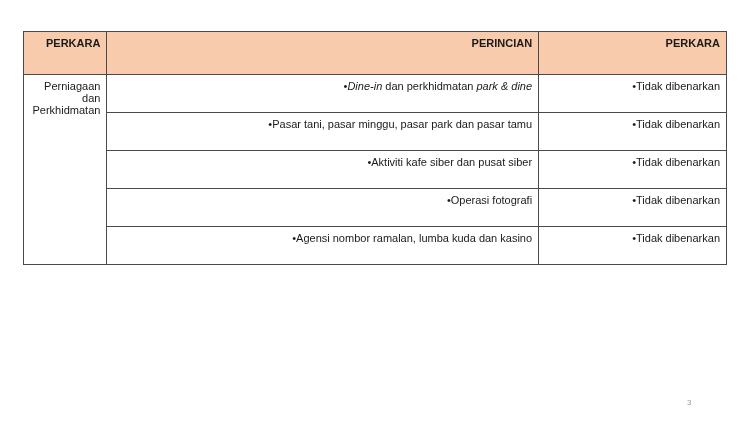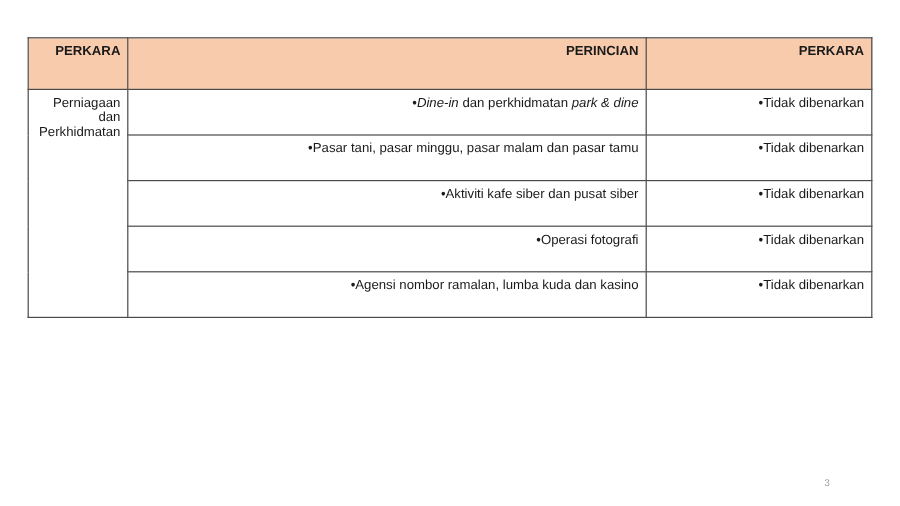--- a/index.html
+++ b/index.html
@@ -31,21 +31,21 @@
     <th>PERKARA</th>
     <th>PERINCIAN</th>
     <th>PERKARA</th>
   </tr>
   <tr>
     <td rowspan="5">Perniagaan dan Perkhidmatan</td>
     <td><span class="bullet">•</span><i>Dine-in</i><span style="white-space:pre"> dan perkhidmatan </span><i>park &amp; dine</i></td>
     <td><span class="bullet">•</span><span>Tidak dibenarkan</span></td>
   </tr>
   <tr>
-    <td><span class="bullet">•</span><span>Pasar tani, pasar minggu, pasar malam dan pasar tamu</span></td>
+    <td><span class="bullet">•</span><span>Pasar tani, pasar minggu, pasar park dan pasar tamu</span></td>
     <td><span class="bullet">•</span><span>Tidak dibenarkan</span></td>
   </tr>
   <tr>
     <td><span class="bullet">•</span><span>Aktiviti kafe siber dan pusat siber</span></td>
     <td><span class="bullet">•</span><span>Tidak dibenarkan</span></td>
   </tr>
   <tr>
     <td><span class="bullet">•</span><span>Operasi fotografi</span></td>
     <td><span class="bullet">•</span><span>Tidak dibenarkan</span></td>
   </tr>

